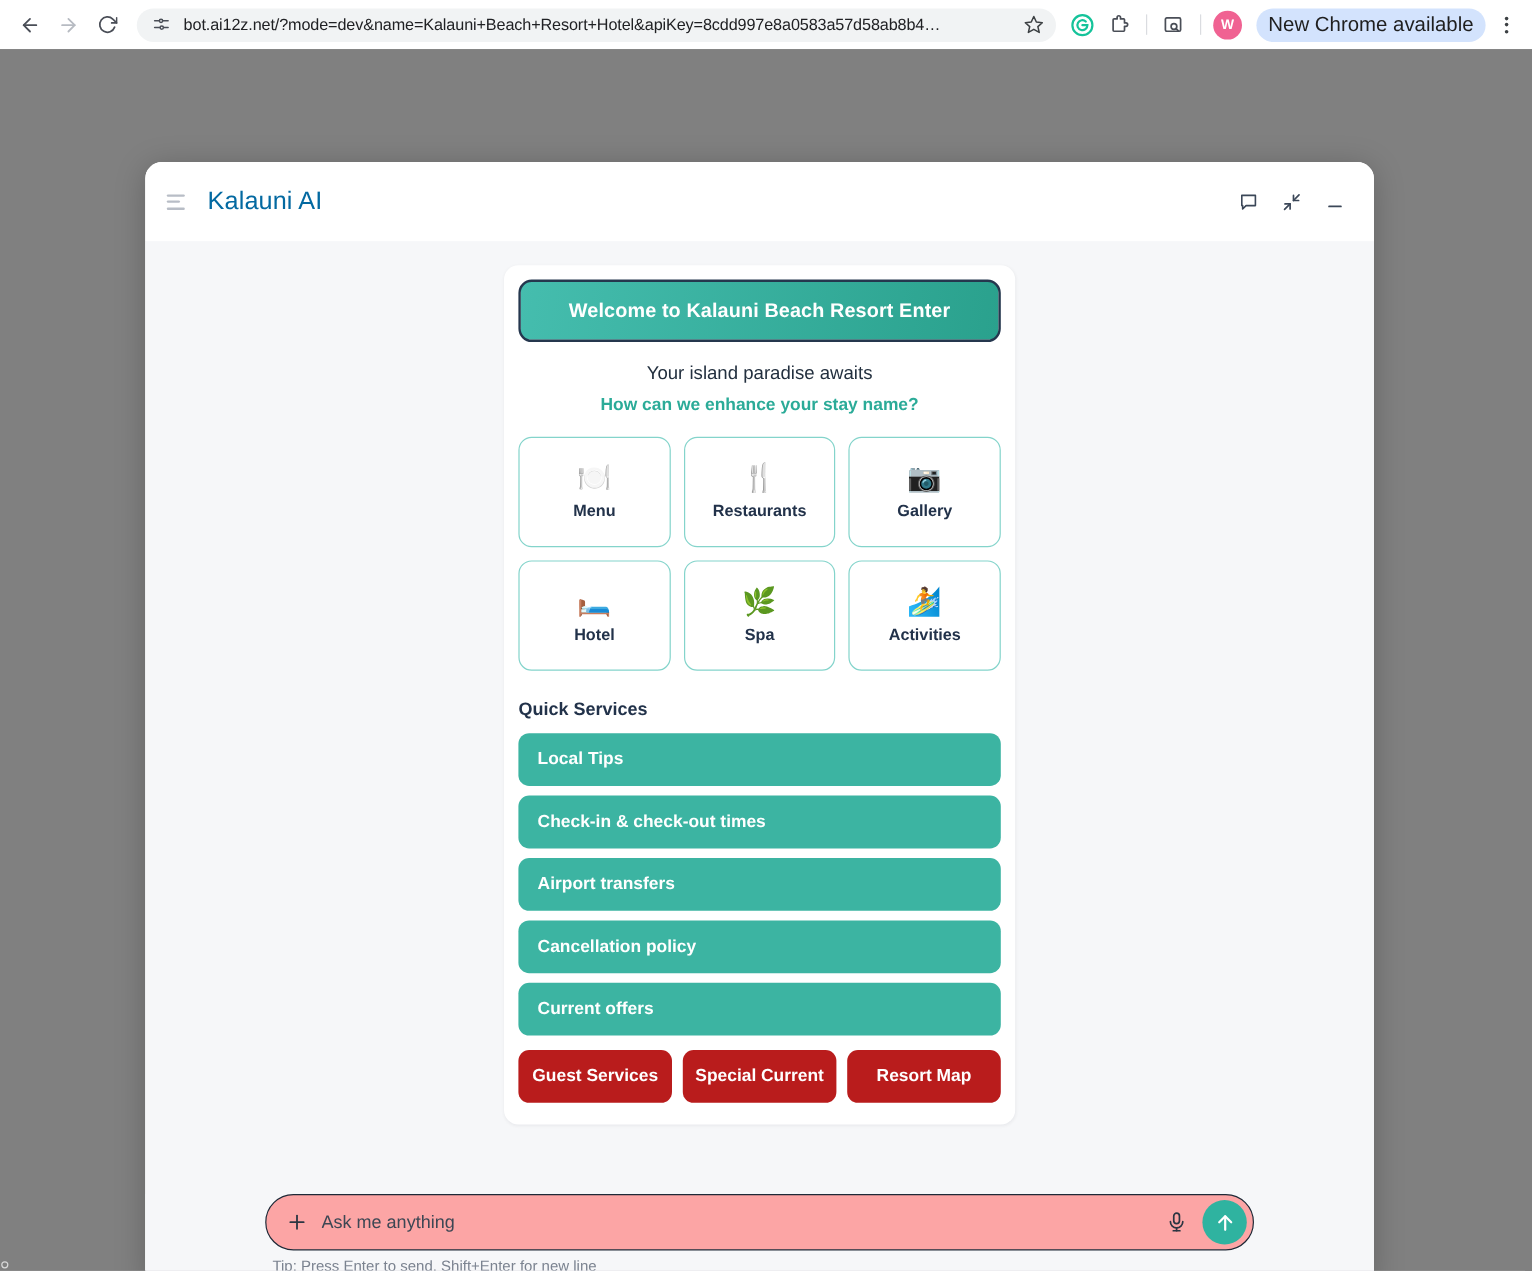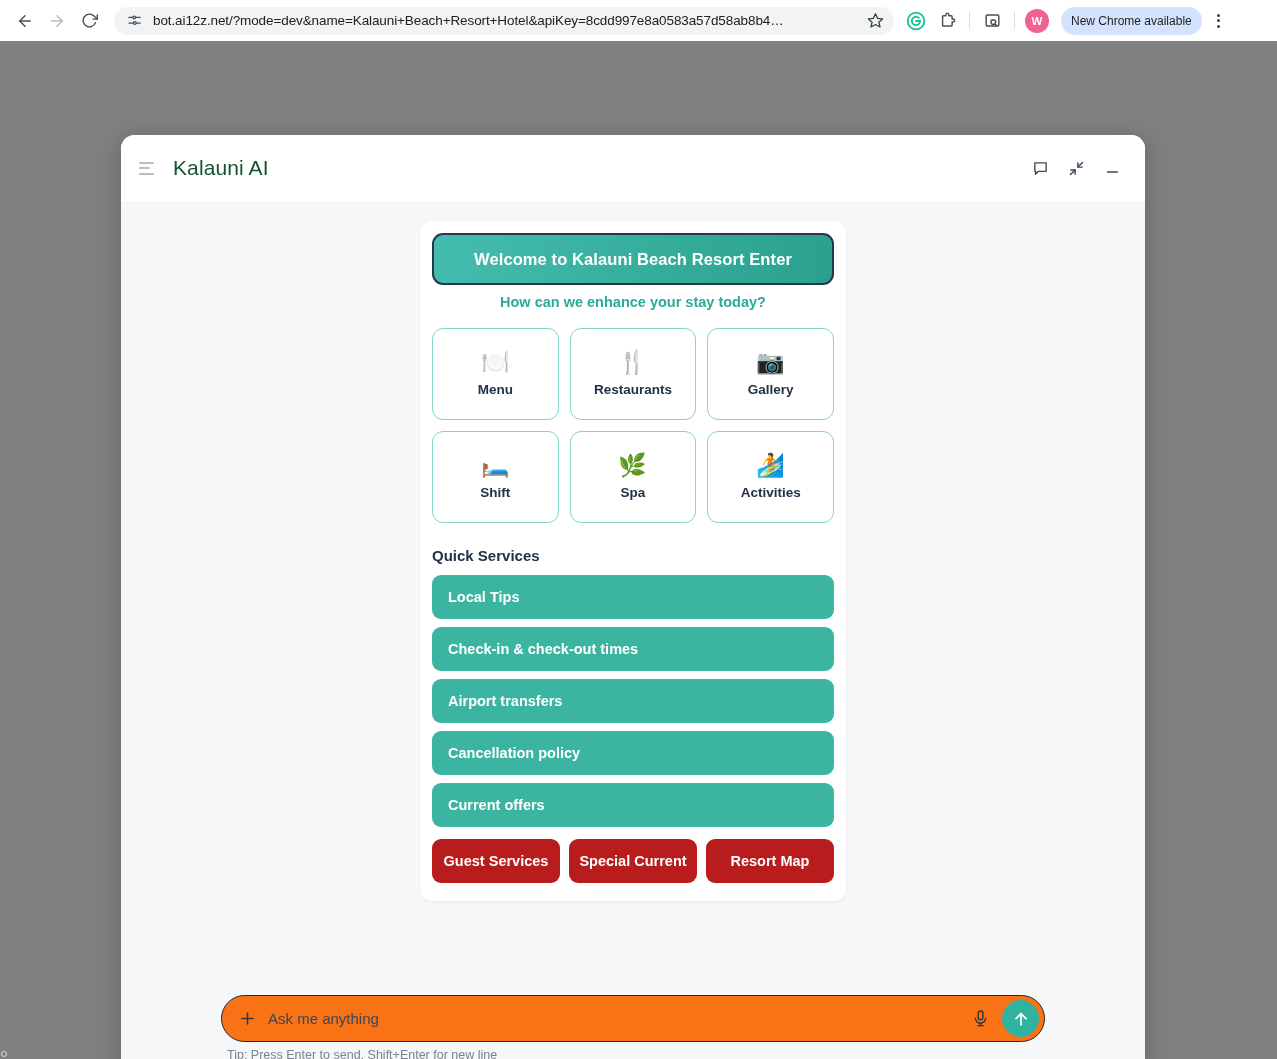--- a/index.html
+++ b/index.html
@@ -81,21 +81,21 @@
     font-size: 11.5px;
     font-weight: bold;
     display: flex; align-items: center; justify-content: center;
   }
   .chrome-chip {
     height: 28px;
     background: #d3e3fd;
     border-radius: 14px;
     display: flex; align-items: center;
     padding: 0 10px;
-    font-size: 12px;
+    font-size: 17px;
     color: #1f1f1f;
     margin-left: 7px;
     white-space: nowrap;
     text-align: center;
   }
   .kebab {
     width: 24px; height: 28px;
     display: flex; flex-direction: column; align-items: center; justify-content: center;
     gap: 2.5px;
     margin-left: 2px;
@@ -139,21 +139,21 @@
     display: flex; flex-direction: column; justify-content: center; gap: 3.5px;
     margin-right: 12px;
   }
   .menu-icon i { height: 2px; background: #b8bdc6; border-radius: 1px; display: block; }
   .menu-icon i:nth-child(1) { width: 15px; }
   .menu-icon i:nth-child(2) { width: 11px; }
   .menu-icon i:nth-child(3) { width: 15px; }
 
   .widget-title {
     font-size: 21px;
-    color: #14532d;
+    color: #0369a1;
     font-weight: 400;
     letter-spacing: 0.1px;
   }
   .header-actions {
     margin-left: auto;
     display: flex;
     align-items: center;
     gap: 14px;
     color: #3b4758;
   }
@@ -277,21 +277,21 @@
 
   
   .composer-wrap {
     position: absolute;
     left: 0; right: 0; bottom: 0;
     padding: 0 100px 8px 100px;
     background: #f6f7f9;
   }
   .composer {
     height: 47px;
-    background: #f97316;
+    background: #fca5a5;
     border: 1.6px solid #1f2937;
     border-radius: 24px;
     display: flex;
     align-items: center;
     padding: 0 5px 0 14px;
     gap: 10px;
   }
   .plus-icon {
     width: 22px; height: 22px;
     flex: 0 0 auto;
@@ -450,38 +450,39 @@
           </svg>
         </span>
       </div>
     </div>
 
     <div class="widget-body">
 
       <div class="welcome-card">
 
         <div class="welcome-banner">Welcome to Kalauni Beach Resort Enter</div>
-        <div class="welcome-prompt">How can we enhance your stay today?</div>
+        <div class="welcome-sub">Your island paradise awaits</div>
+        <div class="welcome-prompt">How can we enhance your stay name?</div>
 
         <div class="tile-grid">
           <div class="tile">
             <span class="tile-emoji">🍽️</span>
             <span class="tile-label">Menu</span>
           </div>
           <div class="tile">
             <span class="tile-emoji">🍴</span>
             <span class="tile-label">Restaurants</span>
           </div>
           <div class="tile">
             <span class="tile-emoji">📷</span>
             <span class="tile-label">Gallery</span>
           </div>
           <div class="tile">
             <span class="tile-emoji">🛏️</span>
-            <span class="tile-label">Shift</span>
+            <span class="tile-label">Hotel</span>
           </div>
           <div class="tile">
             <span class="tile-emoji">🌿</span>
             <span class="tile-label">Spa</span>
           </div>
           <div class="tile">
             <span class="tile-emoji">🏄</span>
             <span class="tile-label">Activities</span>
           </div>
         </div>

